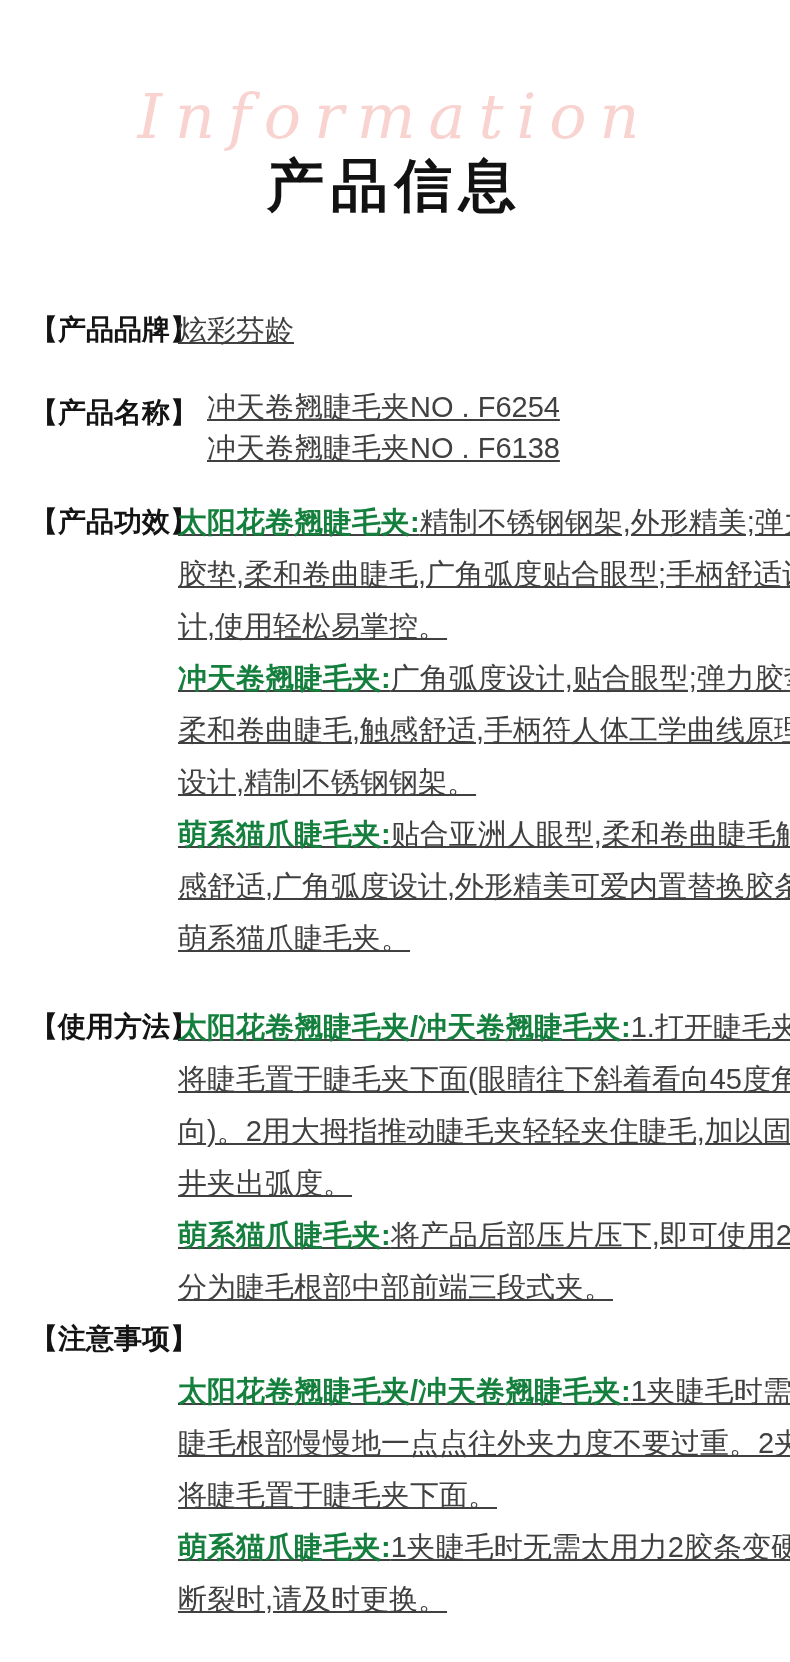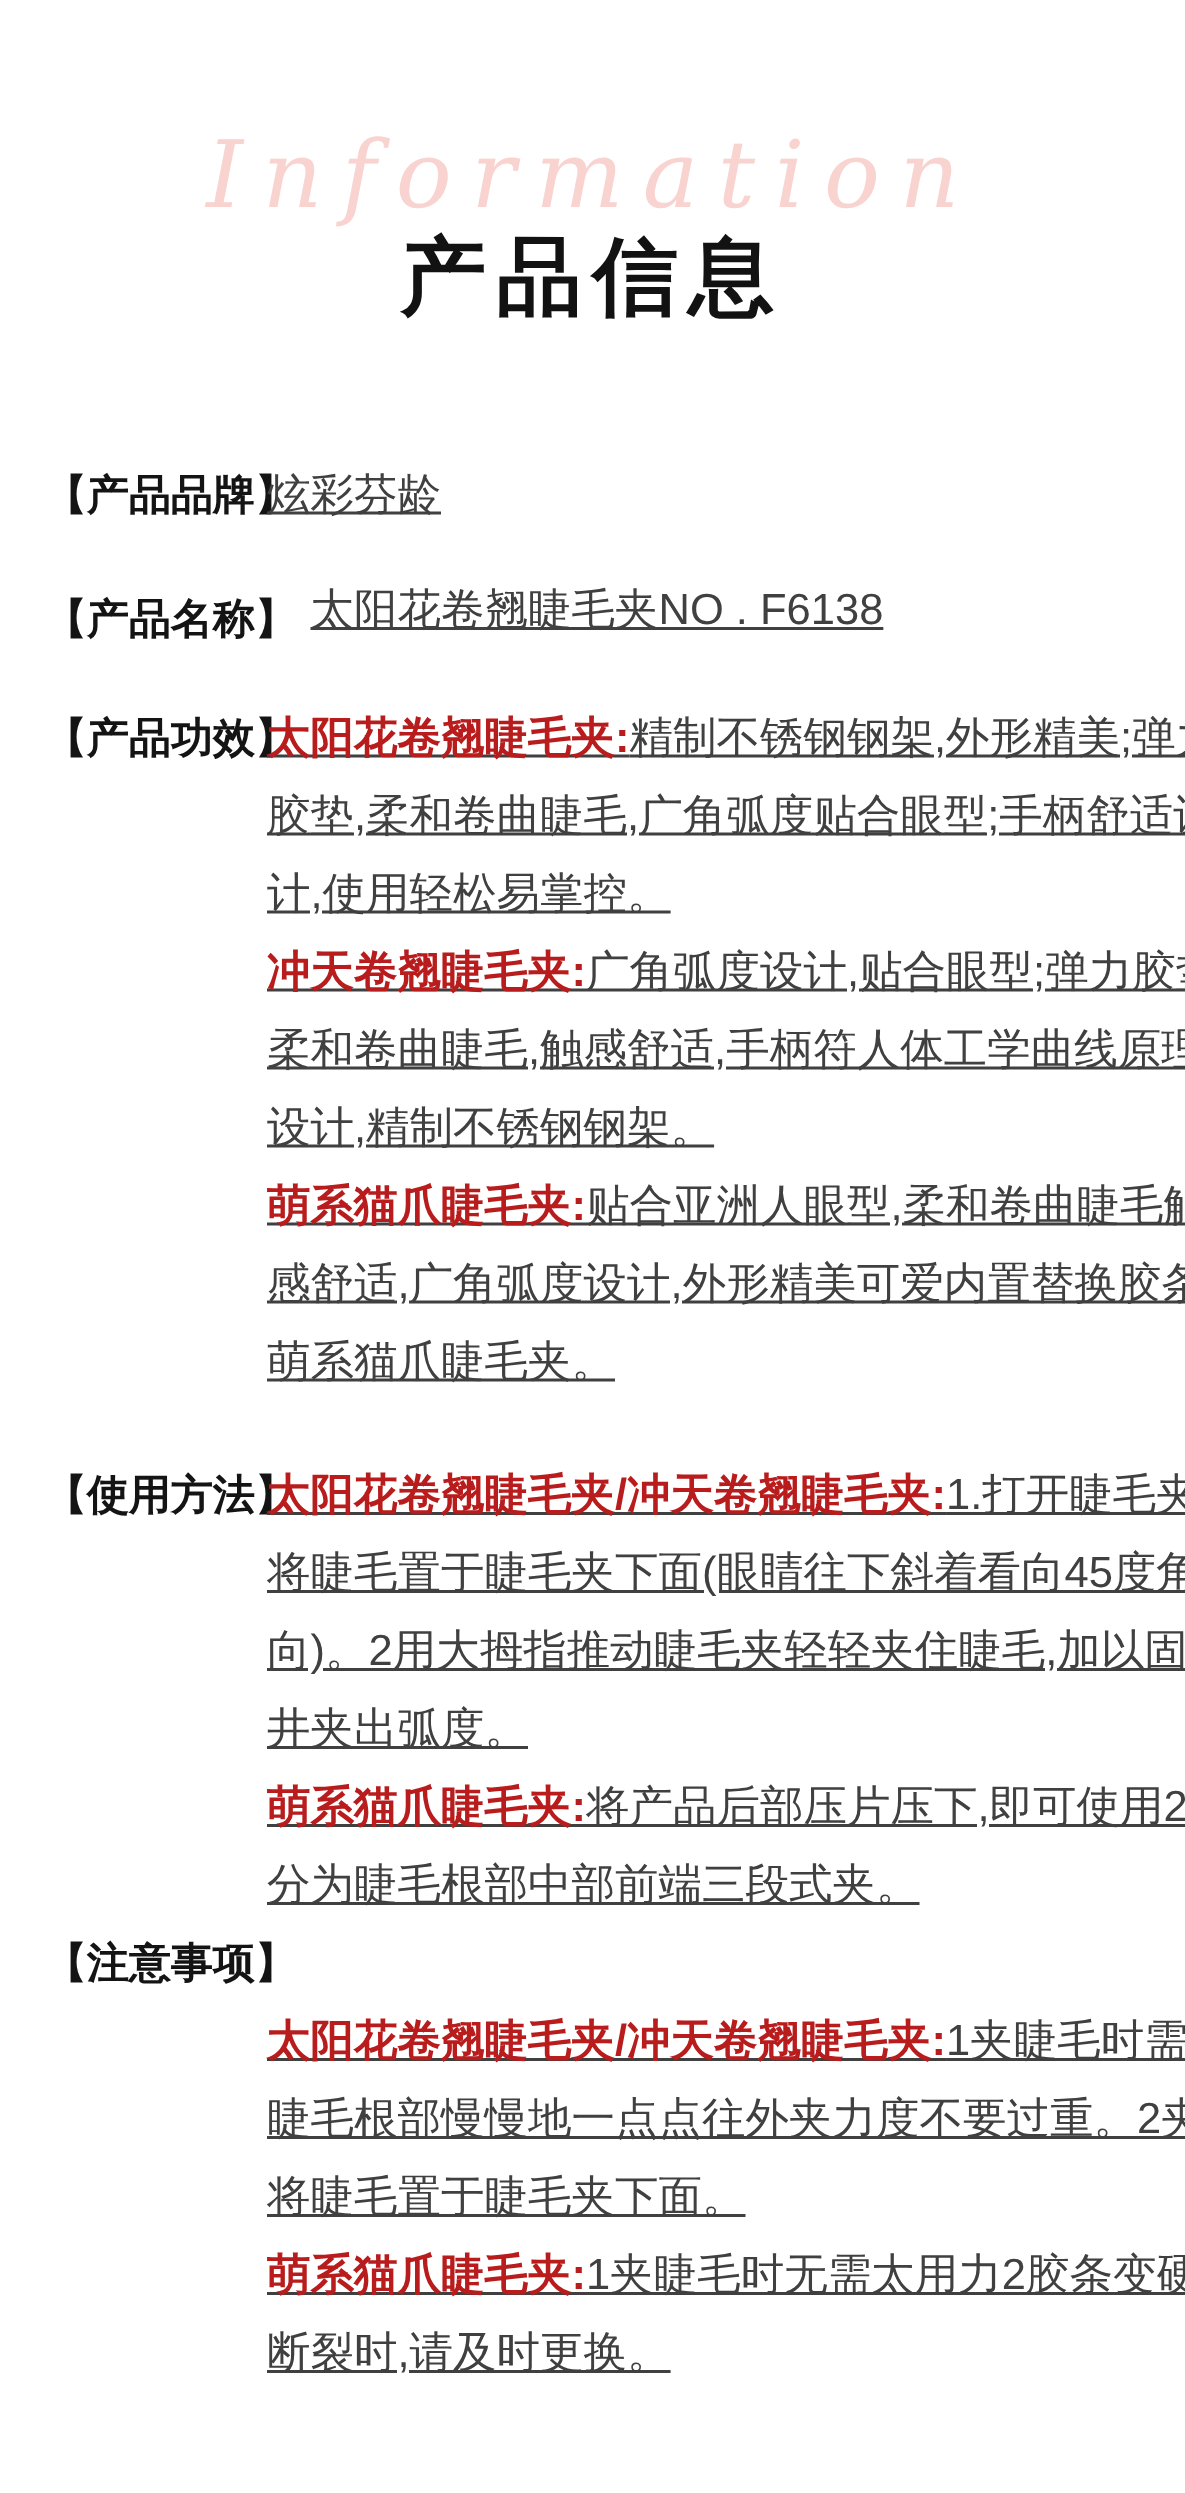--- a/index.html
+++ b/index.html
@@ -67,21 +67,21 @@
     font-size: 29px;
     color: #404040;
     line-height: 52px;
   }
   .section .content .line {
     white-space: nowrap;
     text-decoration: underline;
   }
   .section .content .line .bold {
     font-weight: 700;
-    color: #b91c1c;
+    color: #15803d;
   }
   .section.compact .content .line {
     line-height: 41px;
   }
   .line.indent {
     padding-left: 29px;
   }
   
   .section-brand  { margin-top: 90px; }
   .section-name   { margin-top: 31px; }
@@ -103,21 +103,22 @@
   <div class="sections">
       <div class="section section-brand">
         <div class="label">【产品品牌】</div>
         <div class="content">
           <div class="line"><span class="run">炫彩芬龄</span></div>
         </div>
       </div>
       <div class="section section-name compact">
         <div class="label">【产品名称】</div>
         <div class="content">
-          <div class="line indent"><span class="run">太阳花卷翘睫毛夹NO . F6138</span></div>
+          <div class="line indent"><span class="run">冲天卷翘睫毛夹NO . F6254</span></div>
+          <div class="line indent"><span class="run">冲天卷翘睫毛夹NO . F6138</span></div>
         </div>
       </div>
       <div class="section section-effect">
         <div class="label">【产品功效】</div>
         <div class="content">
           <div class="line"><span class="run bold">太阳花卷翘睫毛夹:</span><span class="run">精制不锈钢钢架,外形精美;弹力</span></div>
           <div class="line"><span class="run">胶垫,柔和卷曲睫毛,广角弧度贴合眼型;手柄舒适设</span></div>
           <div class="line"><span class="run">计,使用轻松易掌控。</span></div>
           <div class="line"><span class="run bold">冲天卷翘睫毛夹:</span><span class="run">广角弧度设计,贴合眼型;弹力胶垫</span></div>
           <div class="line"><span class="run">柔和卷曲睫毛,触感舒适,手柄符人体工学曲线原理</span></div>

